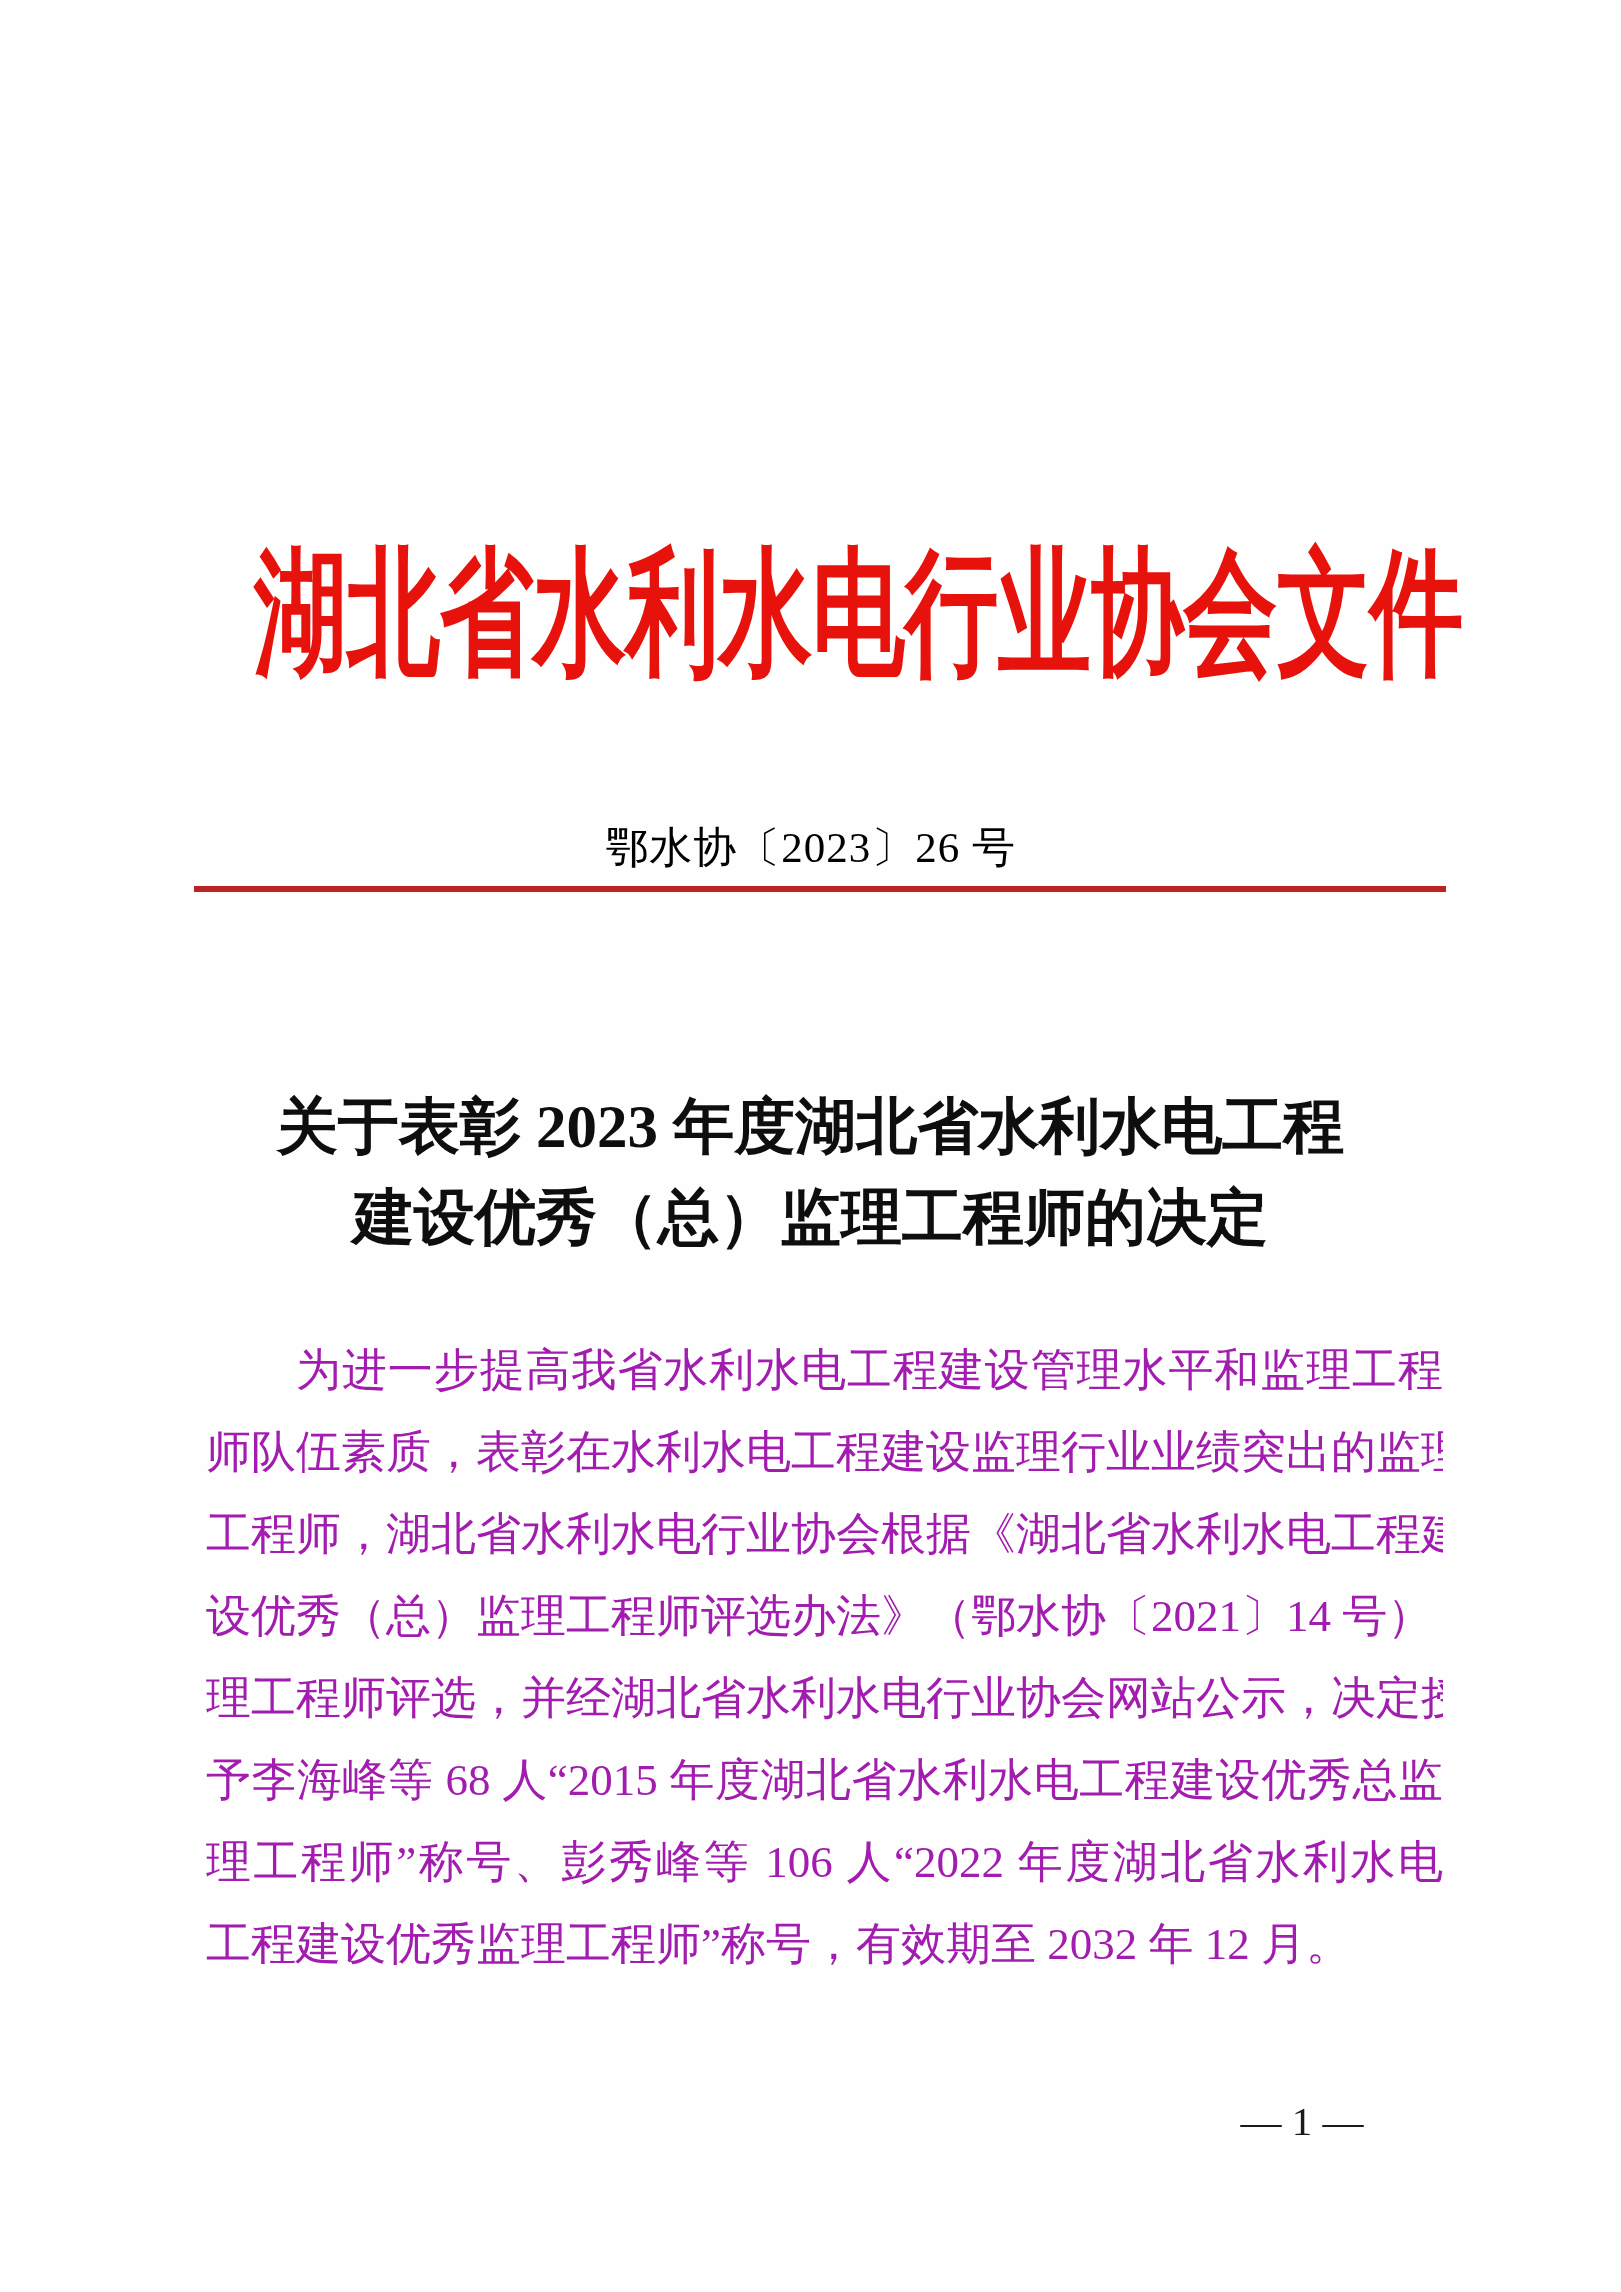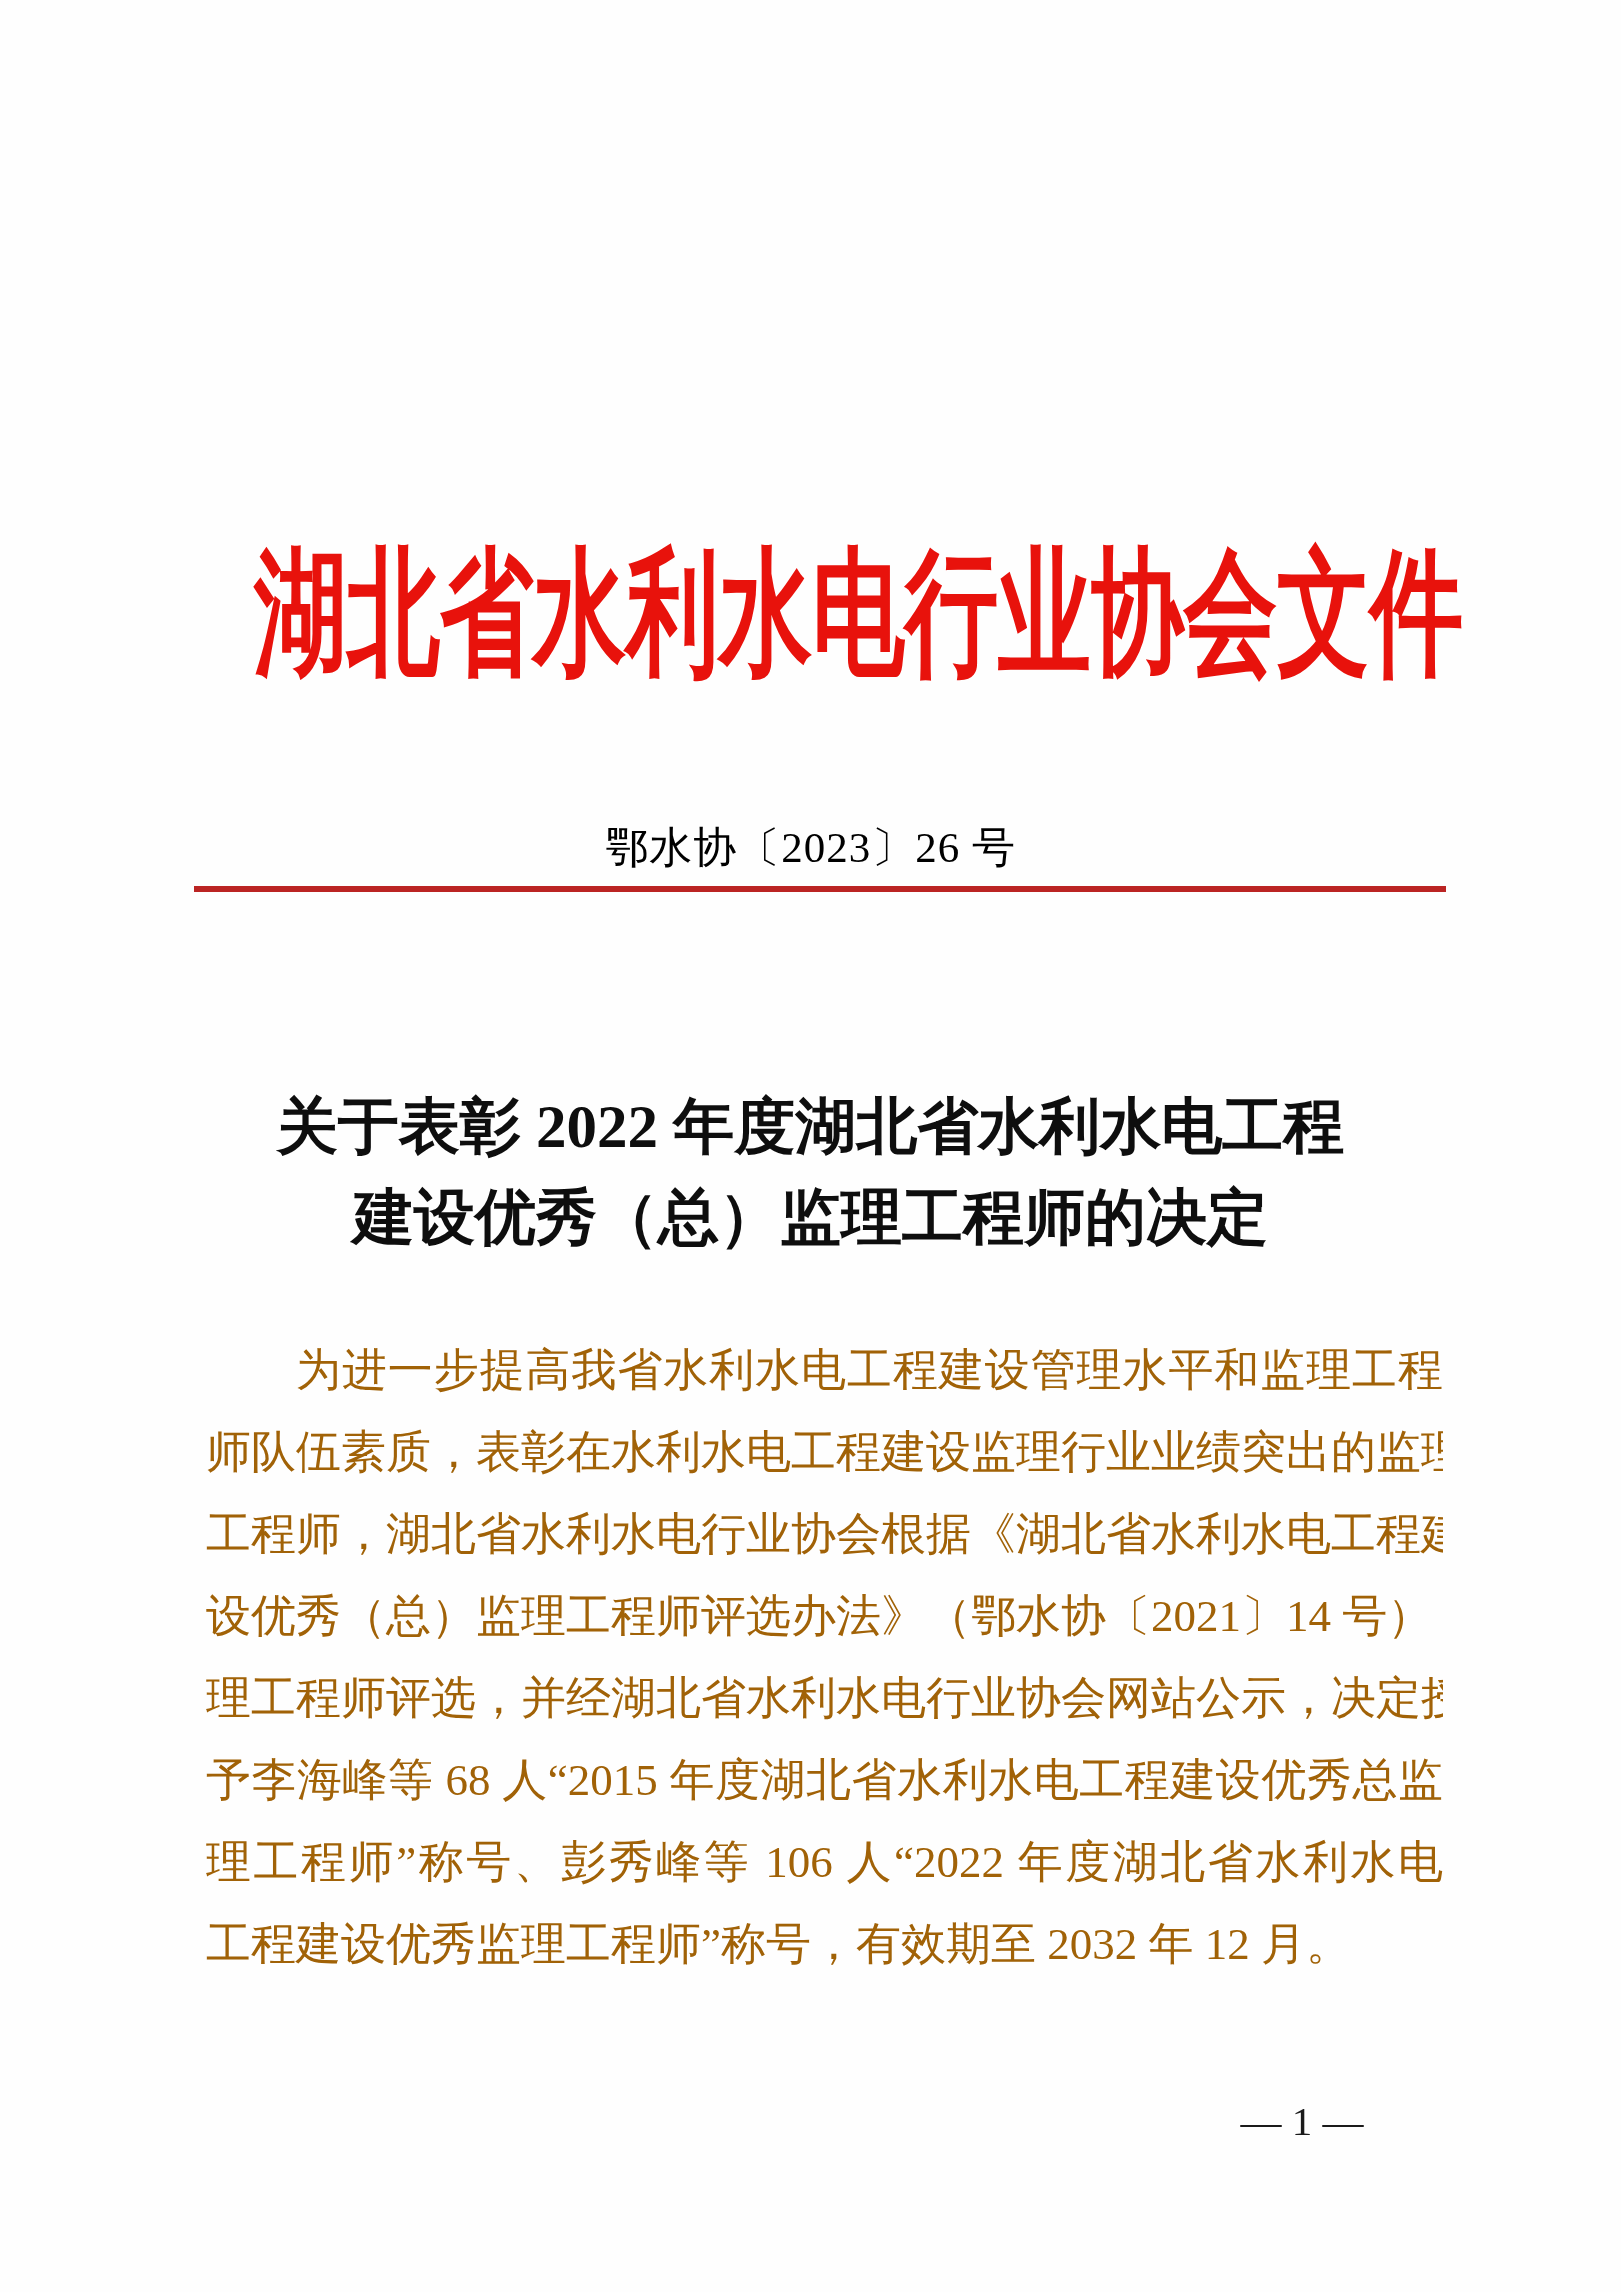--- a/index.html
+++ b/index.html
@@ -79,21 +79,21 @@
   }
 
   
   .body-text {
     position: absolute;
     top: 1329px;
     left: 206px;
     width: 1237px;
     font-size: 45px;
     line-height: 82px;
-    color: #a16207;
+    color: #a21caf;
   }
   .body-line {
     height: 82px;
     overflow: hidden;
     text-align: justify;
     text-align-last: justify;
     white-space: nowrap;
   }
   .body-line.indent {
     text-indent: 90px;
@@ -122,21 +122,21 @@
 
   <div class="org-title">
     <span class="org-title-text">湖北省水利水电行业协会文件</span>
   </div>
 
   <div class="doc-number">鄂水协〔2023〕26 号</div>
 
   <div class="red-rule"></div>
 
   <div class="doc-title">
-    <div>关于表彰 2022 年度湖北省水利水电工程</div>
+    <div>关于表彰 2023 年度湖北省水利水电工程</div>
     <div>建设优秀（总）监理工程师的决定</div>
   </div>
 
   <div class="body-text">
     <div class="body-line indent">为进一步提高我省水利水电工程建设管理水平和监理工程</div>
     <div class="body-line">师队伍素质，表彰在水利水电工程建设监理行业业绩突出的监理</div>
     <div class="body-line">工程师，湖北省水利水电行业协会根据《湖北省水利水电工程建</div>
     <div class="body-line">设优秀（总）监理工程师评选办法》（鄂水协〔2021〕14 号），</div>
     <div class="body-line">理工程师评选，并经湖北省水利水电行业协会网站公示，决定授</div>
     <div class="body-line">予李海峰等 68 人“2015 年度湖北省水利水电工程建设优秀总监</div>

